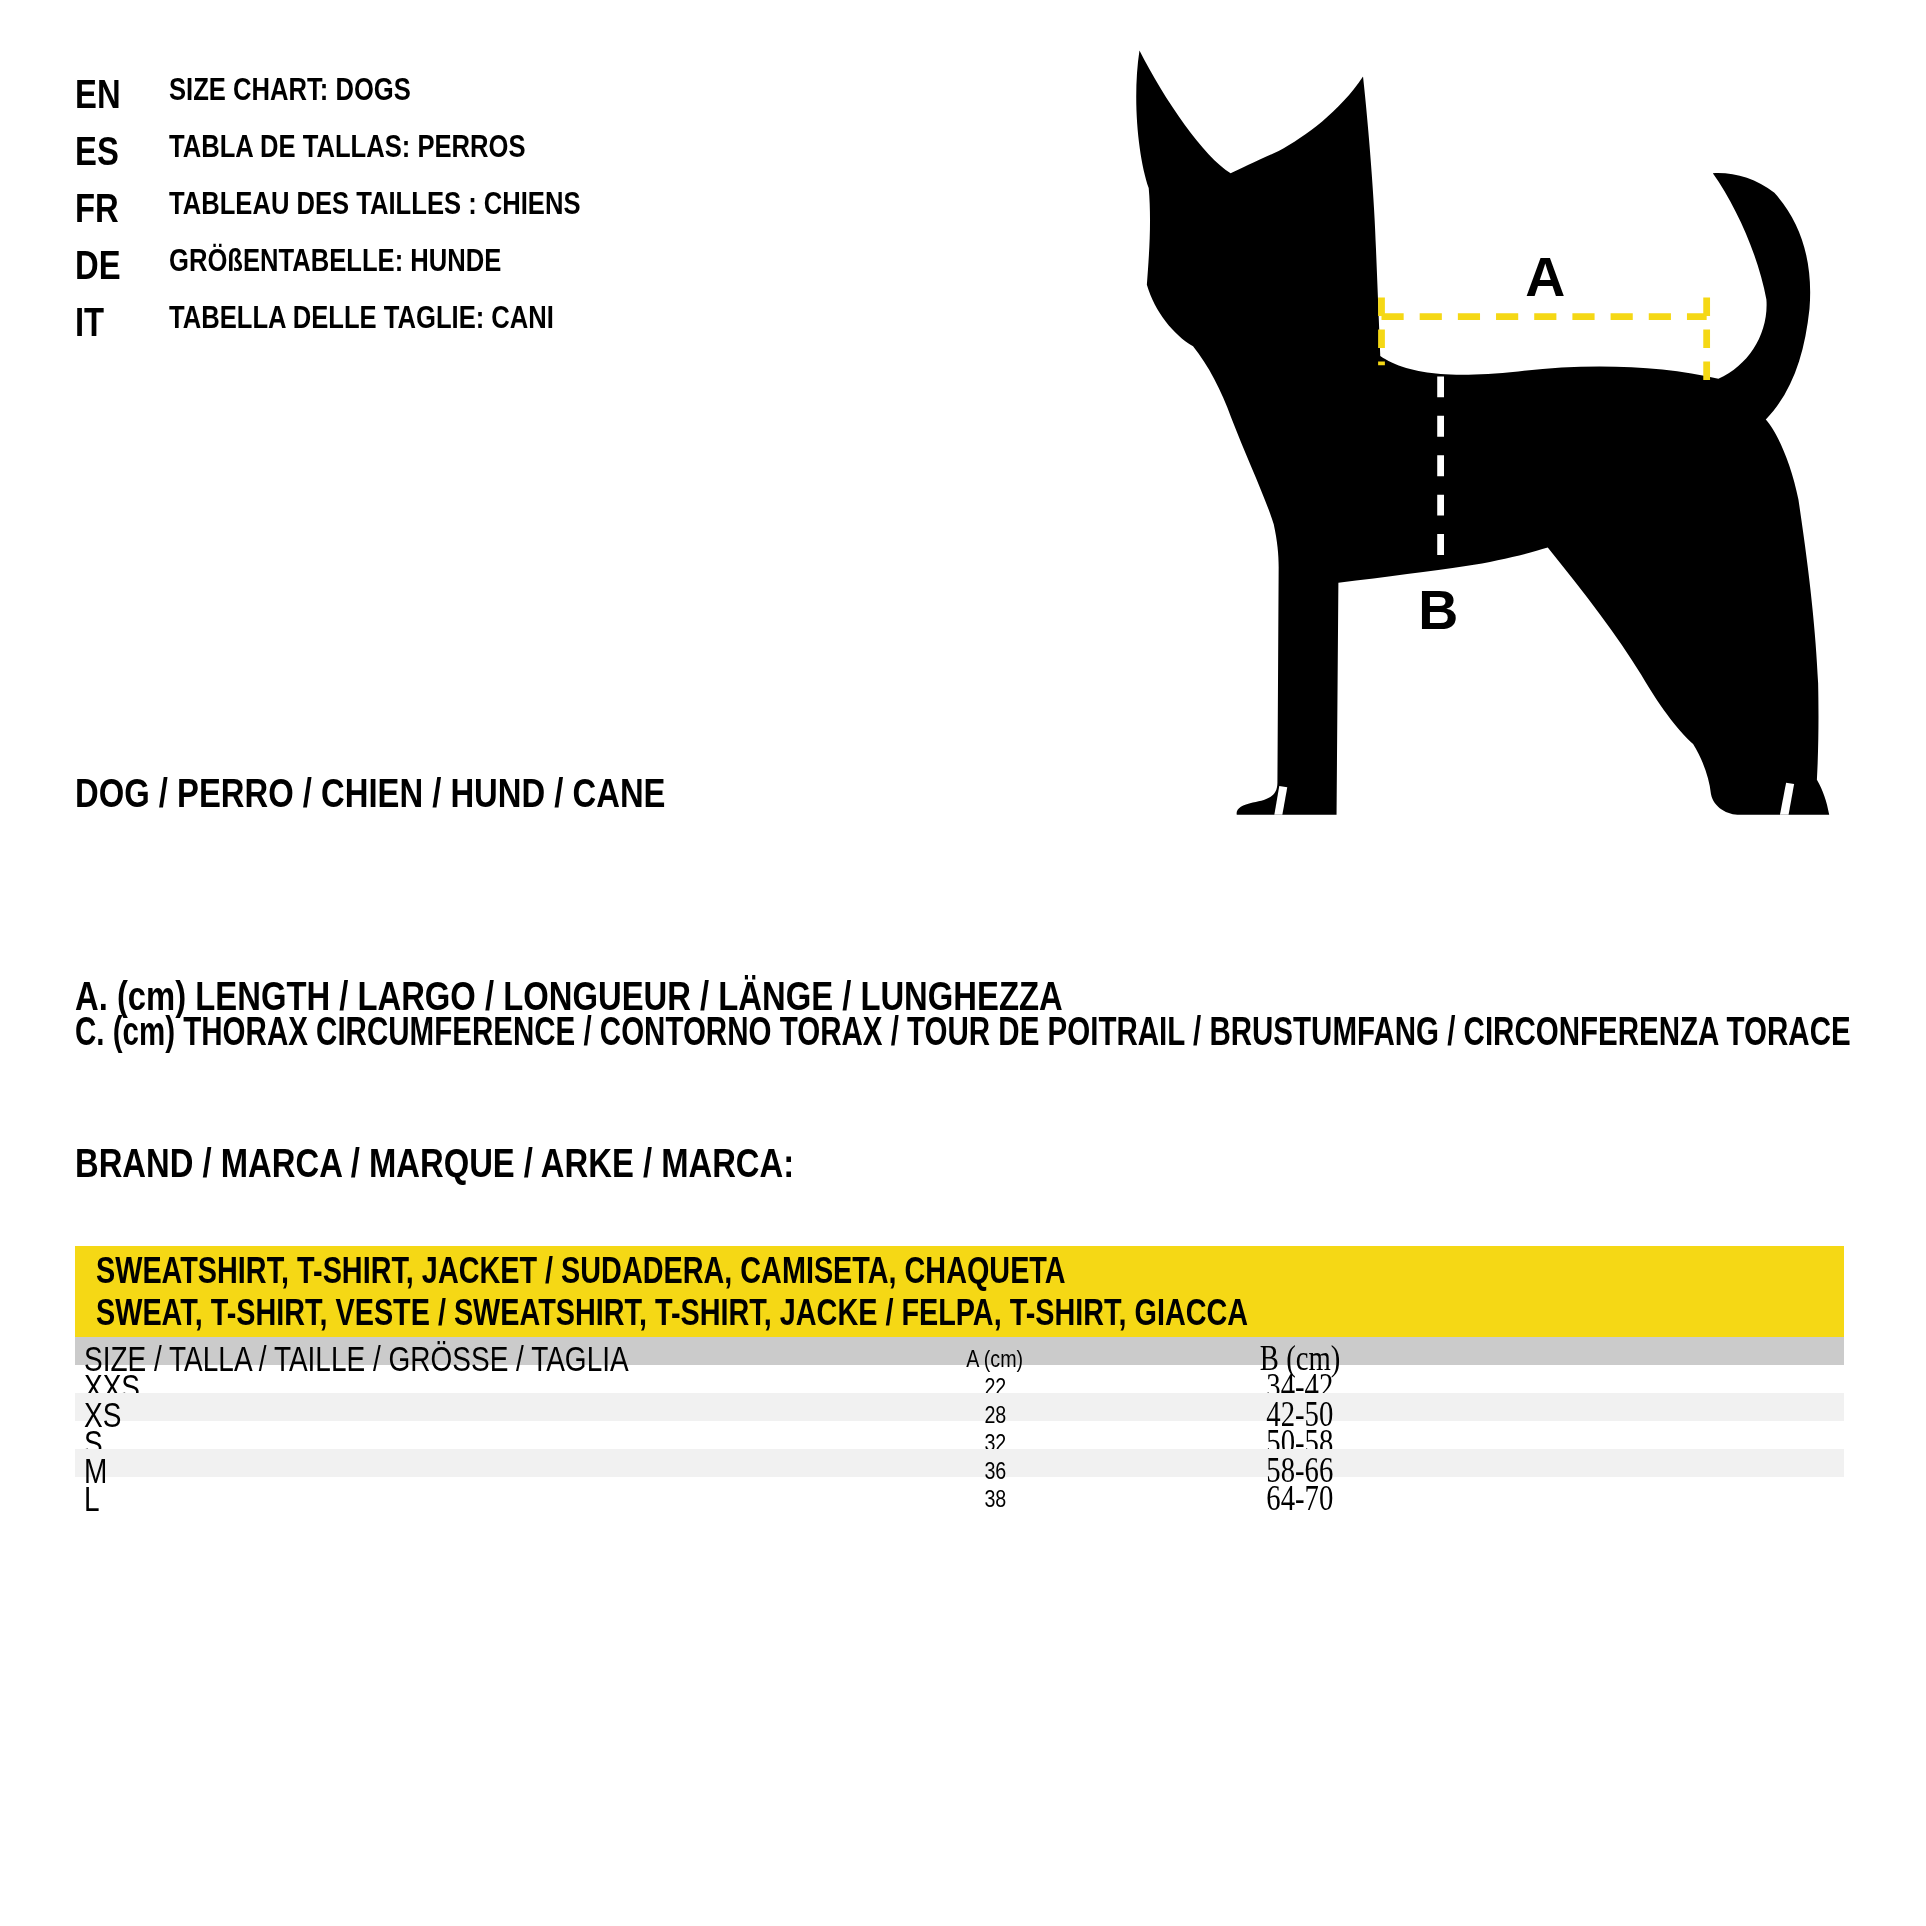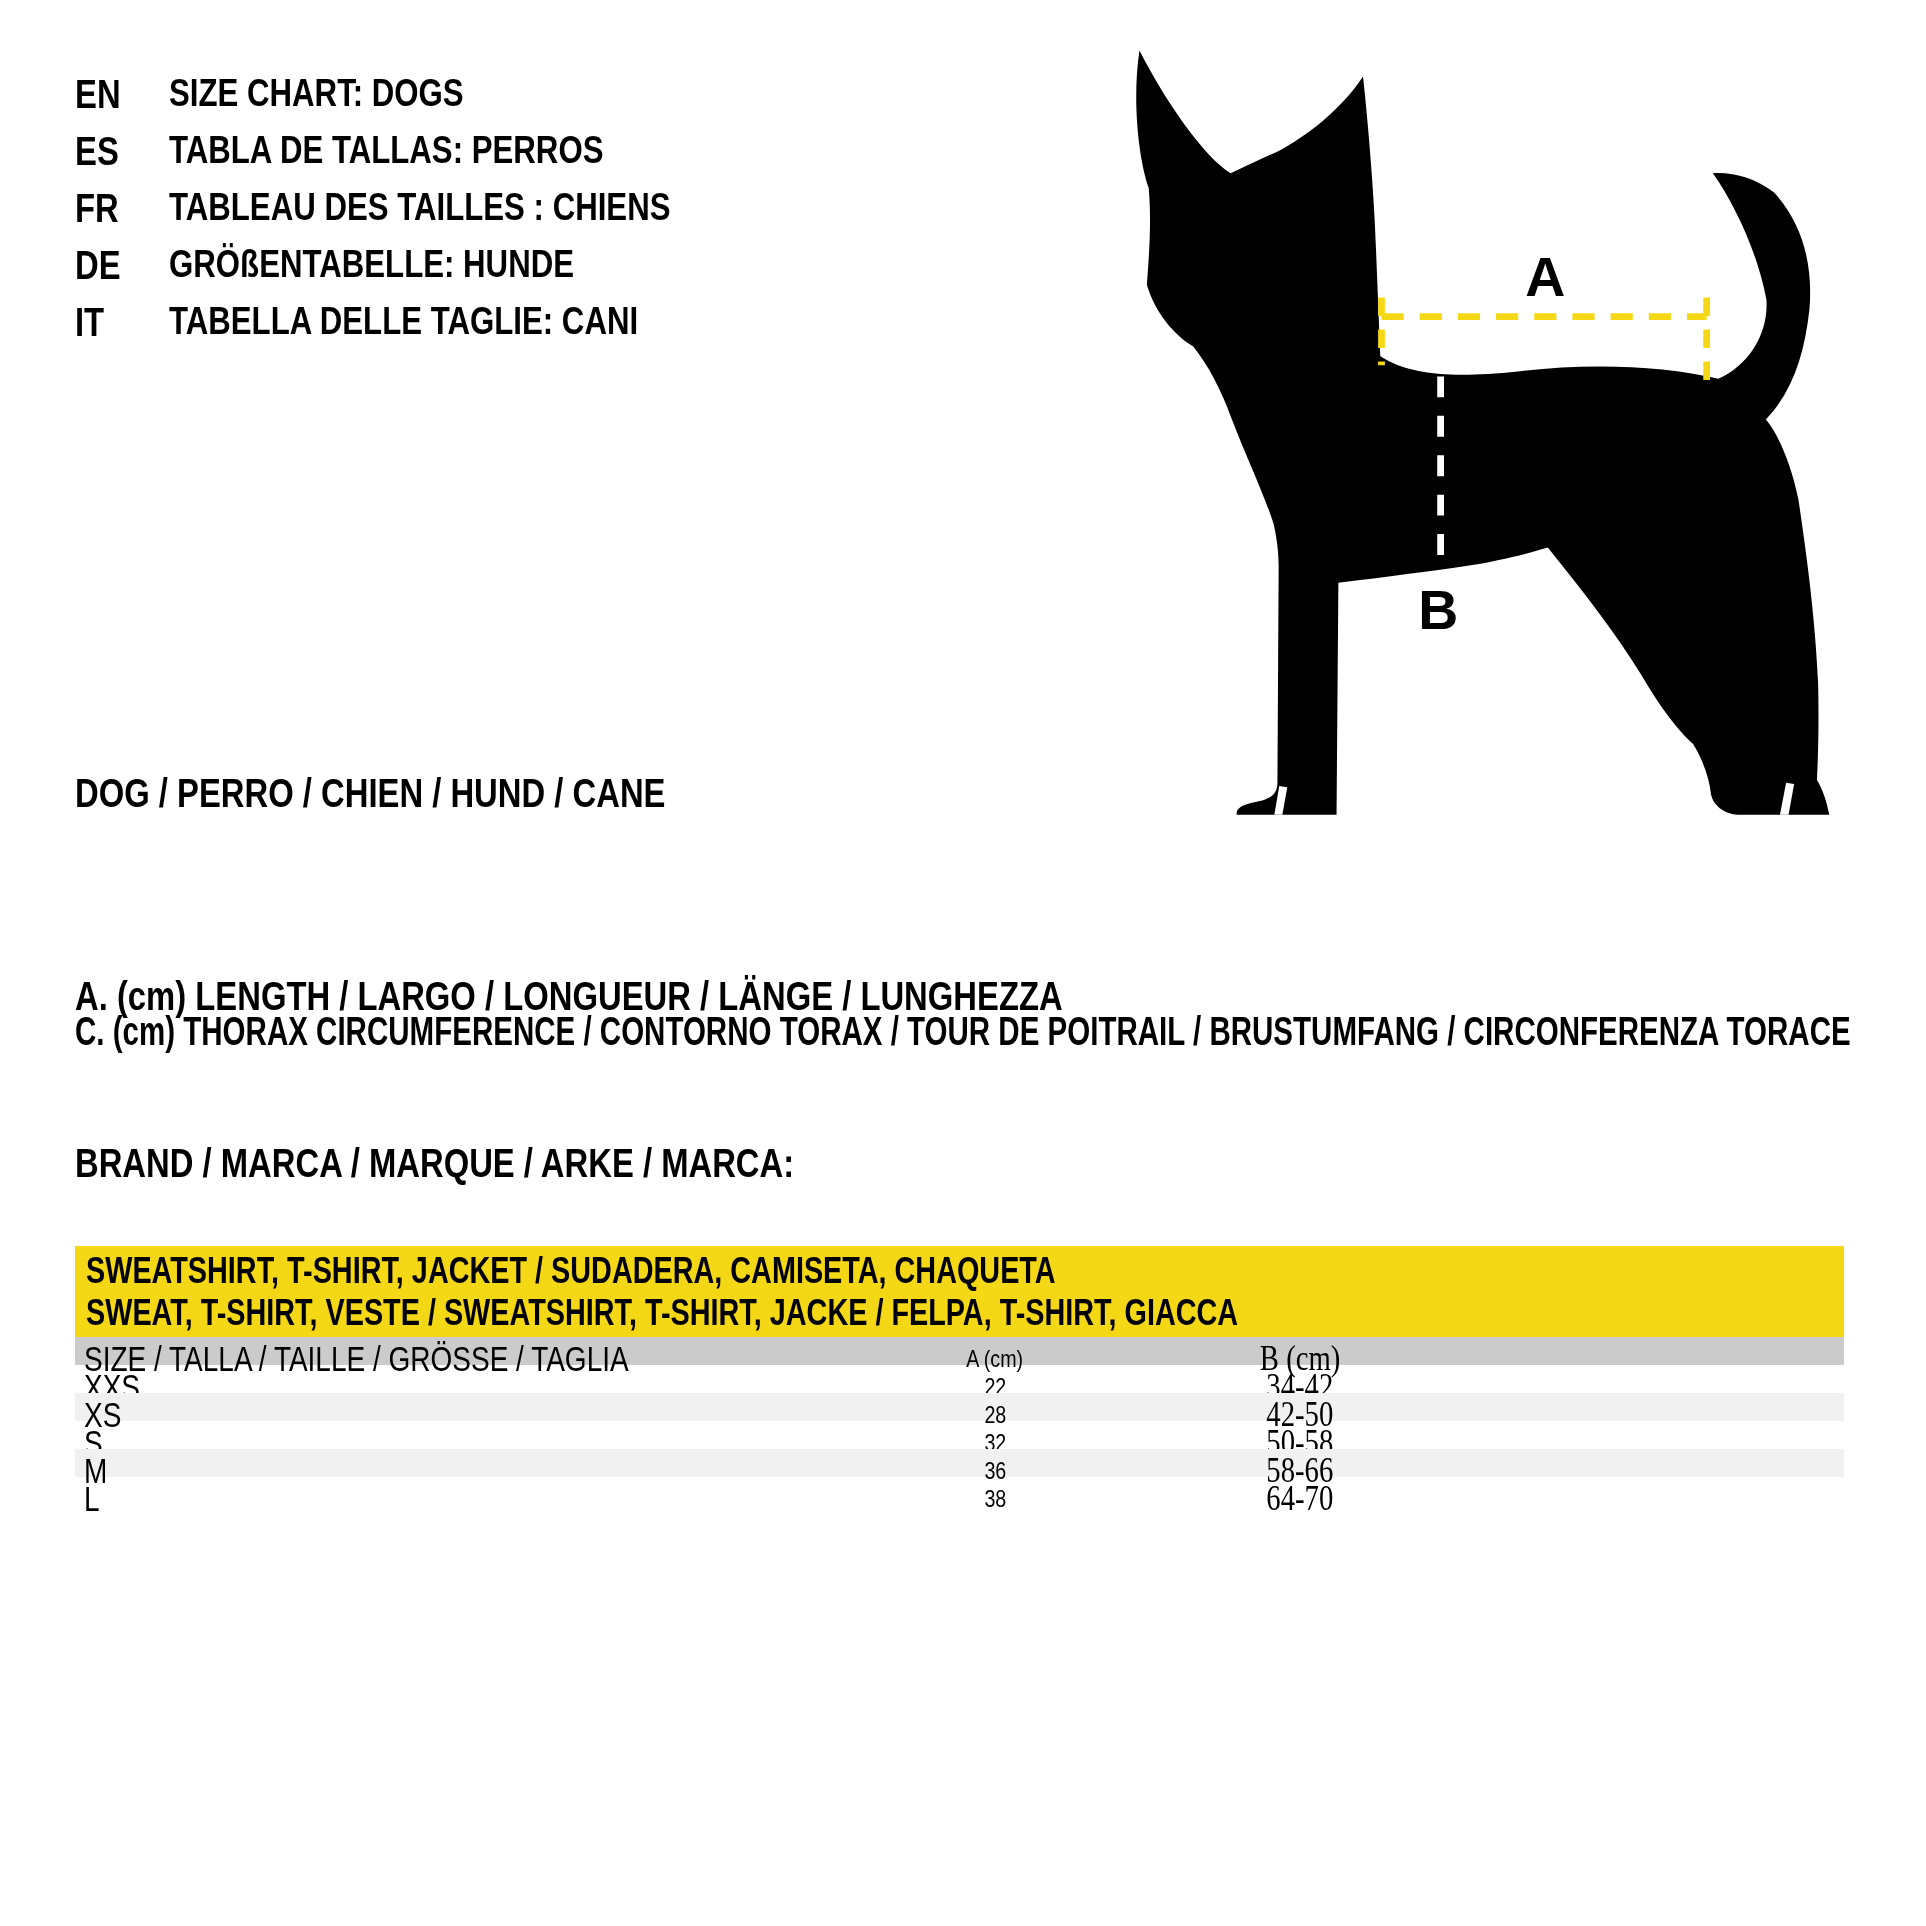--- a/index.html
+++ b/index.html
@@ -10,32 +10,32 @@
     font-family:"Liberation Sans", sans-serif; color:var(--ink);
   }
   .cond  { display:inline-block; transform:scaleX(0.80); transform-origin:0 50%; white-space:nowrap; }
   .condc { display:inline-block; transform:scaleX(0.82); transform-origin:50% 50%; white-space:nowrap; }
   .cond-tight { display:inline-block; transform:scaleX(0.72); transform-origin:0 50%; white-space:nowrap; }
 
   
   .lang-block { position:absolute; left:75px; top:71px; }
   .lang-row  { display:flex; align-items:flex-start; height:57px; }
   .lang-code { width:94px; font-size:41px; font-weight:700; }
-  .lang-label{ font-size:39px; font-weight:700; }
+  .lang-label{ font-size:32px; font-weight:700; }
 
   
   .dog-svg { position:absolute; left:1121px; top:18.5px; width:739px; height:801px; }
 
   
   .text-line { position:absolute; left:75px; white-space:nowrap; font-size:41px; font-weight:700; line-height:57px; height:57px; }
 
   
   .size-table { position:absolute; left:75px; top:1246px; width:1769px; }
   .tbl-head {
-    background:var(--accent); height:91px; padding-left:11px;
+    background:var(--accent); height:91px; padding-left:21px;
     display:flex; flex-direction:column; justify-content:center;
   }
   .tbl-head .hl { font-size:36px; font-weight:700; line-height:42px; white-space:nowrap; }
   .trow { position:relative; height:28px; }
   .trow.subhead { background:var(--subheader); }
   .trow.alt { background:var(--row_alt); }
   .cell-size { position:absolute; left:8.6px; top:0; line-height:44px; font-size:35px; white-space:nowrap; }
   .cell-a { position:absolute; left:46%; width:12%;  top:0; line-height:44px; font-size:24px; text-align:center; }
   .cell-b { position:absolute; left:62%; width:14.5%; top:0; line-height:44px; font-size:35px; text-align:center;font-family:Liberation Serif, serif; }
 </style>

